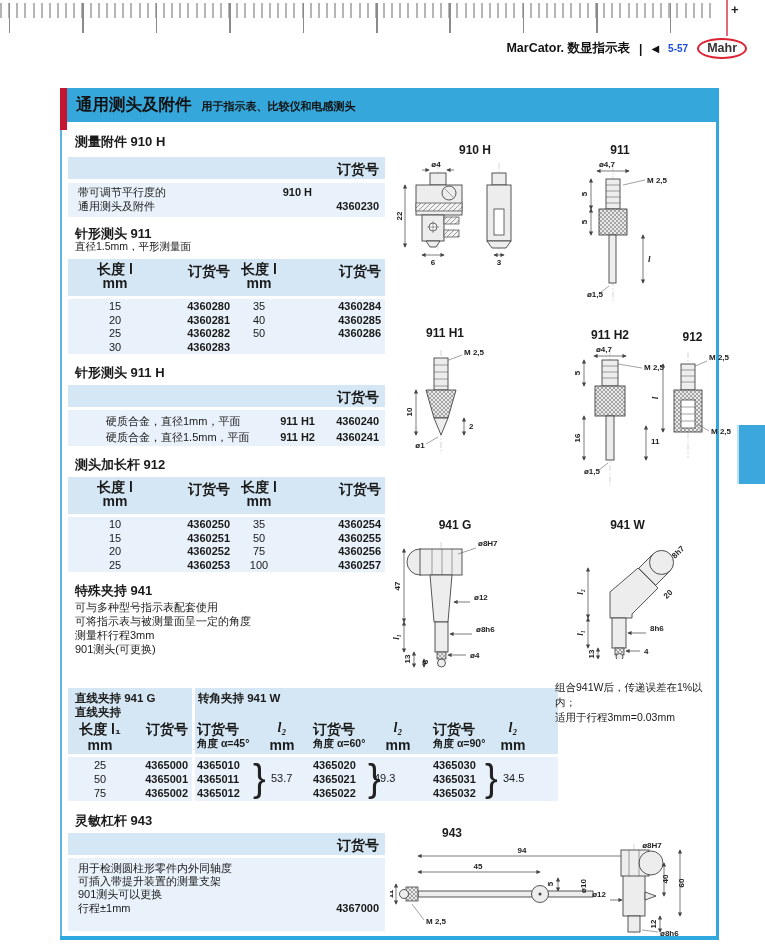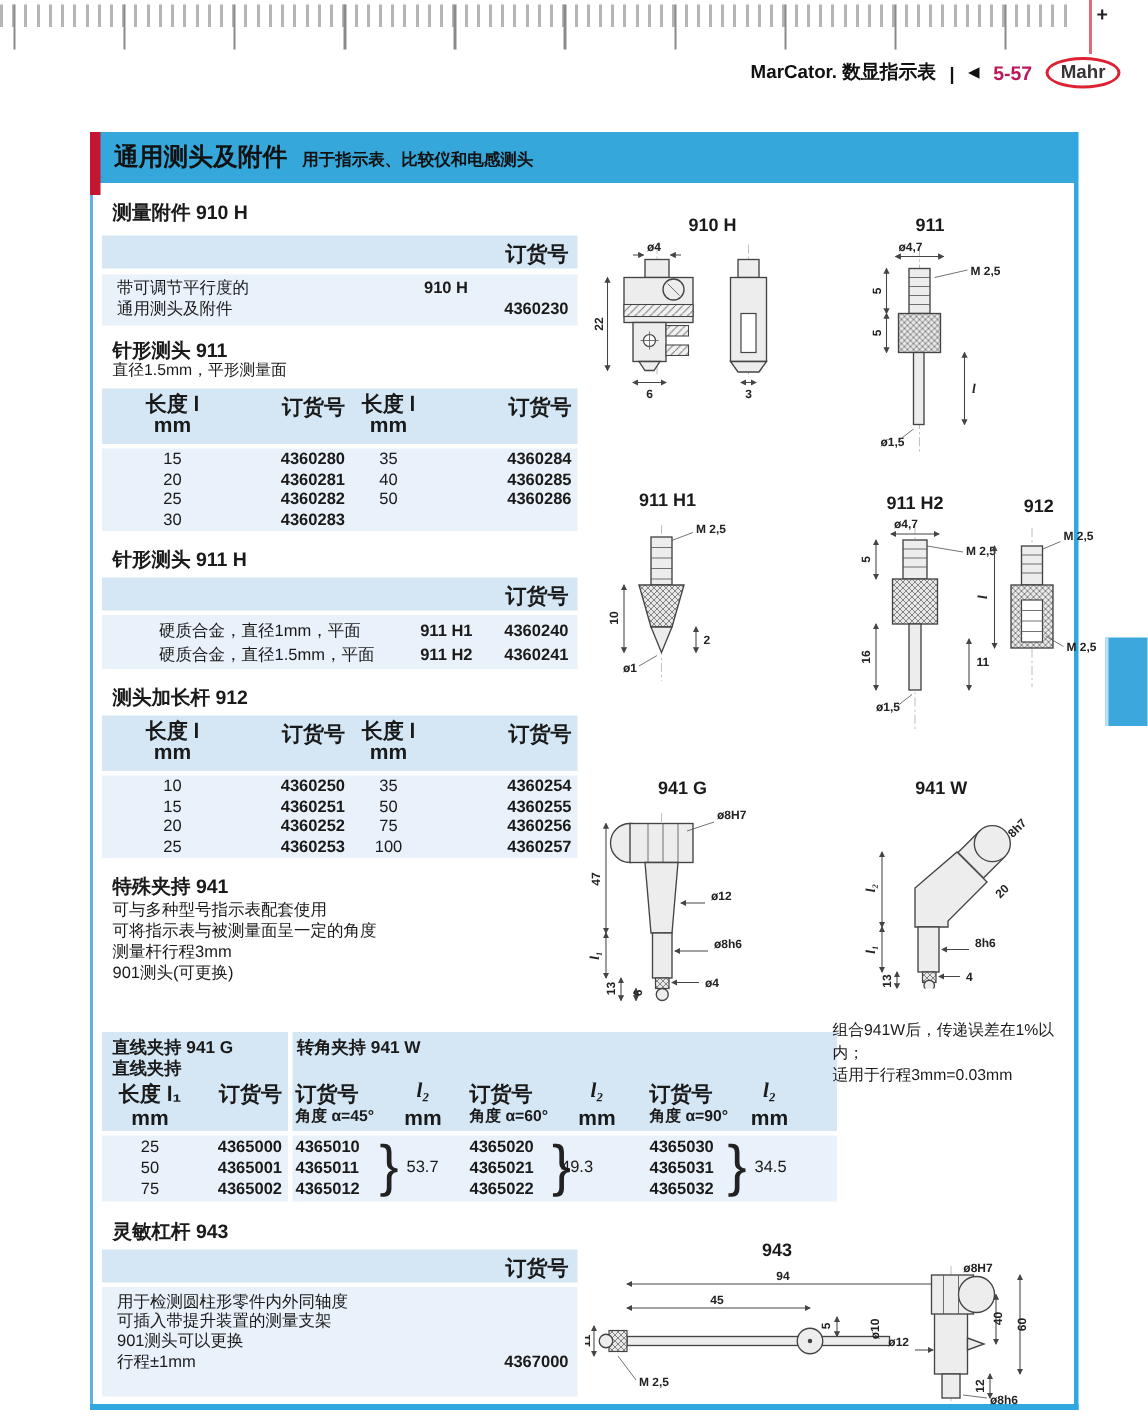--- a/index.html
+++ b/index.html
@@ -12,21 +12,21 @@
   .ruler-major{position:absolute;left:0;top:3px;width:712px;height:30px;
     background:repeating-linear-gradient(to right,#8a8a8a 0 1.5px,transparent 1.5px 73.4px);
     background-position:9px 0;}
   .red-line{position:absolute;left:726px;top:0;width:2px;height:36px;background:#e2697a;}
   .plus{position:absolute;left:731px;top:2px;font-size:13px;font-weight:bold;color:#222;}
   
   .page-head{position:absolute;top:38px;right:18px;display:flex;align-items:center;gap:9px;}
   .ph-title{font-size:12.5px;font-weight:bold;color:#111;}
   .ph-bar{font-size:12px;color:#111;font-weight:bold;}
   .ph-arrow{font-size:10px;color:#111;}
-  .ph-page{font-size:13px;font-weight:bold;color:#be185d;text-align:right;}
+  .ph-page{font-size:10px;font-weight:bold;color:#1d4ed8;text-align:right;}
   .mahr-logo{border:2px solid #d23; border-radius:50%;padding:1px 8px 2px 8px;
     font-size:12.5px;font-weight:bold;color:#3a3335;}
   
   .panel{position:absolute;left:60px;top:88px;width:659px;height:852px;}
   .pl-border{position:absolute;left:0;top:34px;width:2px;height:814px;background:#5fb3e0;}
   .pr-border{position:absolute;left:656px;top:0;width:3px;height:852px;background:#2fa8df;}
   .pb-border{position:absolute;left:0;top:848px;width:659px;height:4px;background:#2fa8df;}
   .banner{position:absolute;left:0;top:0;width:656px;height:34px;background:#35a7db;
     display:flex;align-items:baseline;gap:10px;padding:0;}
   .banner-accent{position:absolute;left:0;top:0;width:7px;height:42px;background:#c41532;}
@@ -493,21 +493,21 @@
       <rect x="55" y="114" width="9" height="7" fill="url(#knurl)" stroke="#444" stroke-width="0.8"></rect>
       <circle class="part" cx="59.5" cy="123" r="3.5"></circle>
       <text class="td" x="84" y="120">4</text>
       <line class="dl" x1="66" y1="117" x2="80" y2="117" marker-start="url(#arr)"></line>
       <line class="dl" x1="38" y1="114" x2="38" y2="125" marker-start="url(#arr)" marker-end="url(#arr)"></line>
       <text class="td" transform="rotate(-90 34 120)" x="34" y="120" text-anchor="middle">13</text>
     </svg>
   </div>
 
   <div class="draw" style="left:330px;top:738px;width:310px">
-    <div class="dlabel" style="text-align:left;margin-left:118px">943</div>
+    <div class="dlabel" style="text-align:left;margin-left:52px">943</div>
     <svg width="305" height="95" viewBox="0 0 305 95">
       <line class="dl" x1="28" y1="14" x2="240" y2="14" marker-start="url(#arr)" marker-end="url(#arr)"></line>
       <text class="td" x="132" y="11" text-anchor="middle">94</text>
       <line class="dl" x1="28" y1="30" x2="150" y2="30" marker-start="url(#arr)" marker-end="url(#arr)"></line>
       <text class="td" x="88" y="27" text-anchor="middle">45</text>
       <line class="dl" x1="168" y1="36" x2="168" y2="49" marker-start="url(#arr)" marker-end="url(#arr)"></line>
       <text class="td" transform="rotate(-90 163 42)" x="163" y="42" text-anchor="middle">5</text>
       <rect class="part" x="28" y="49" width="175" height="6"></rect>
       <rect x="16" y="45" width="12" height="14" fill="url(#knurl)" stroke="#444" stroke-width="0.8"></rect>
       <circle class="part" cx="14" cy="52" r="4.5"></circle>

